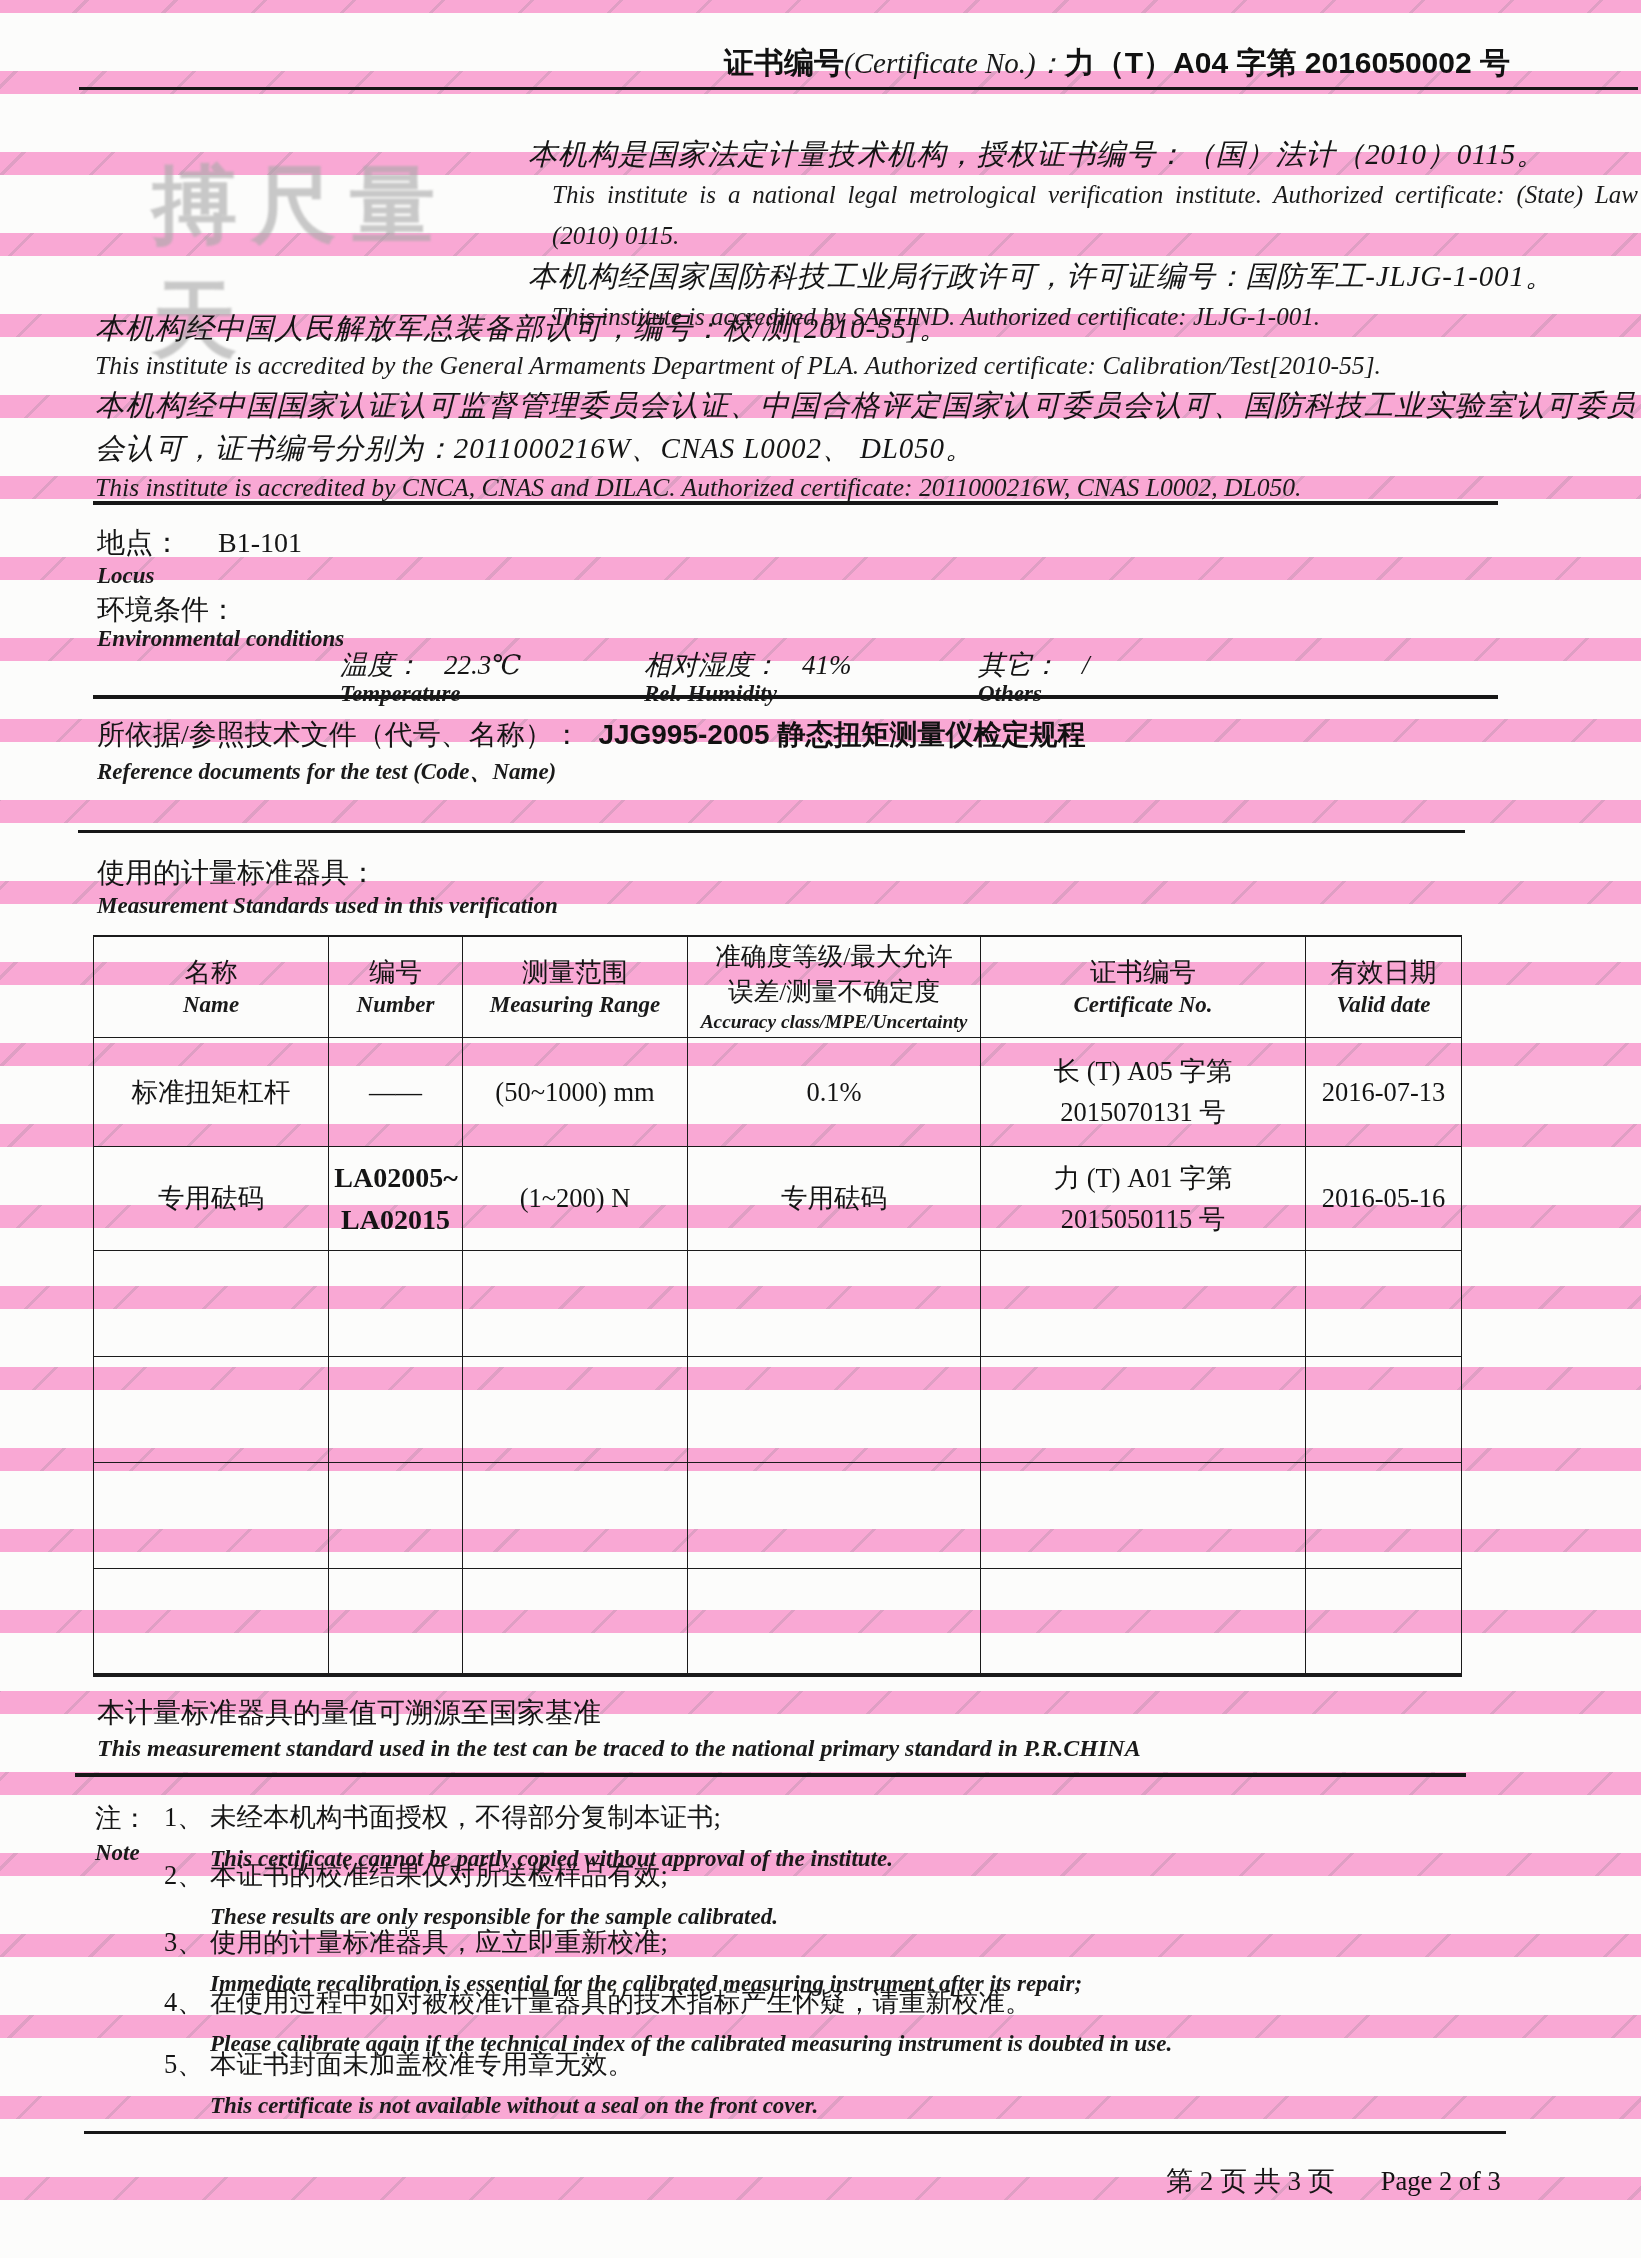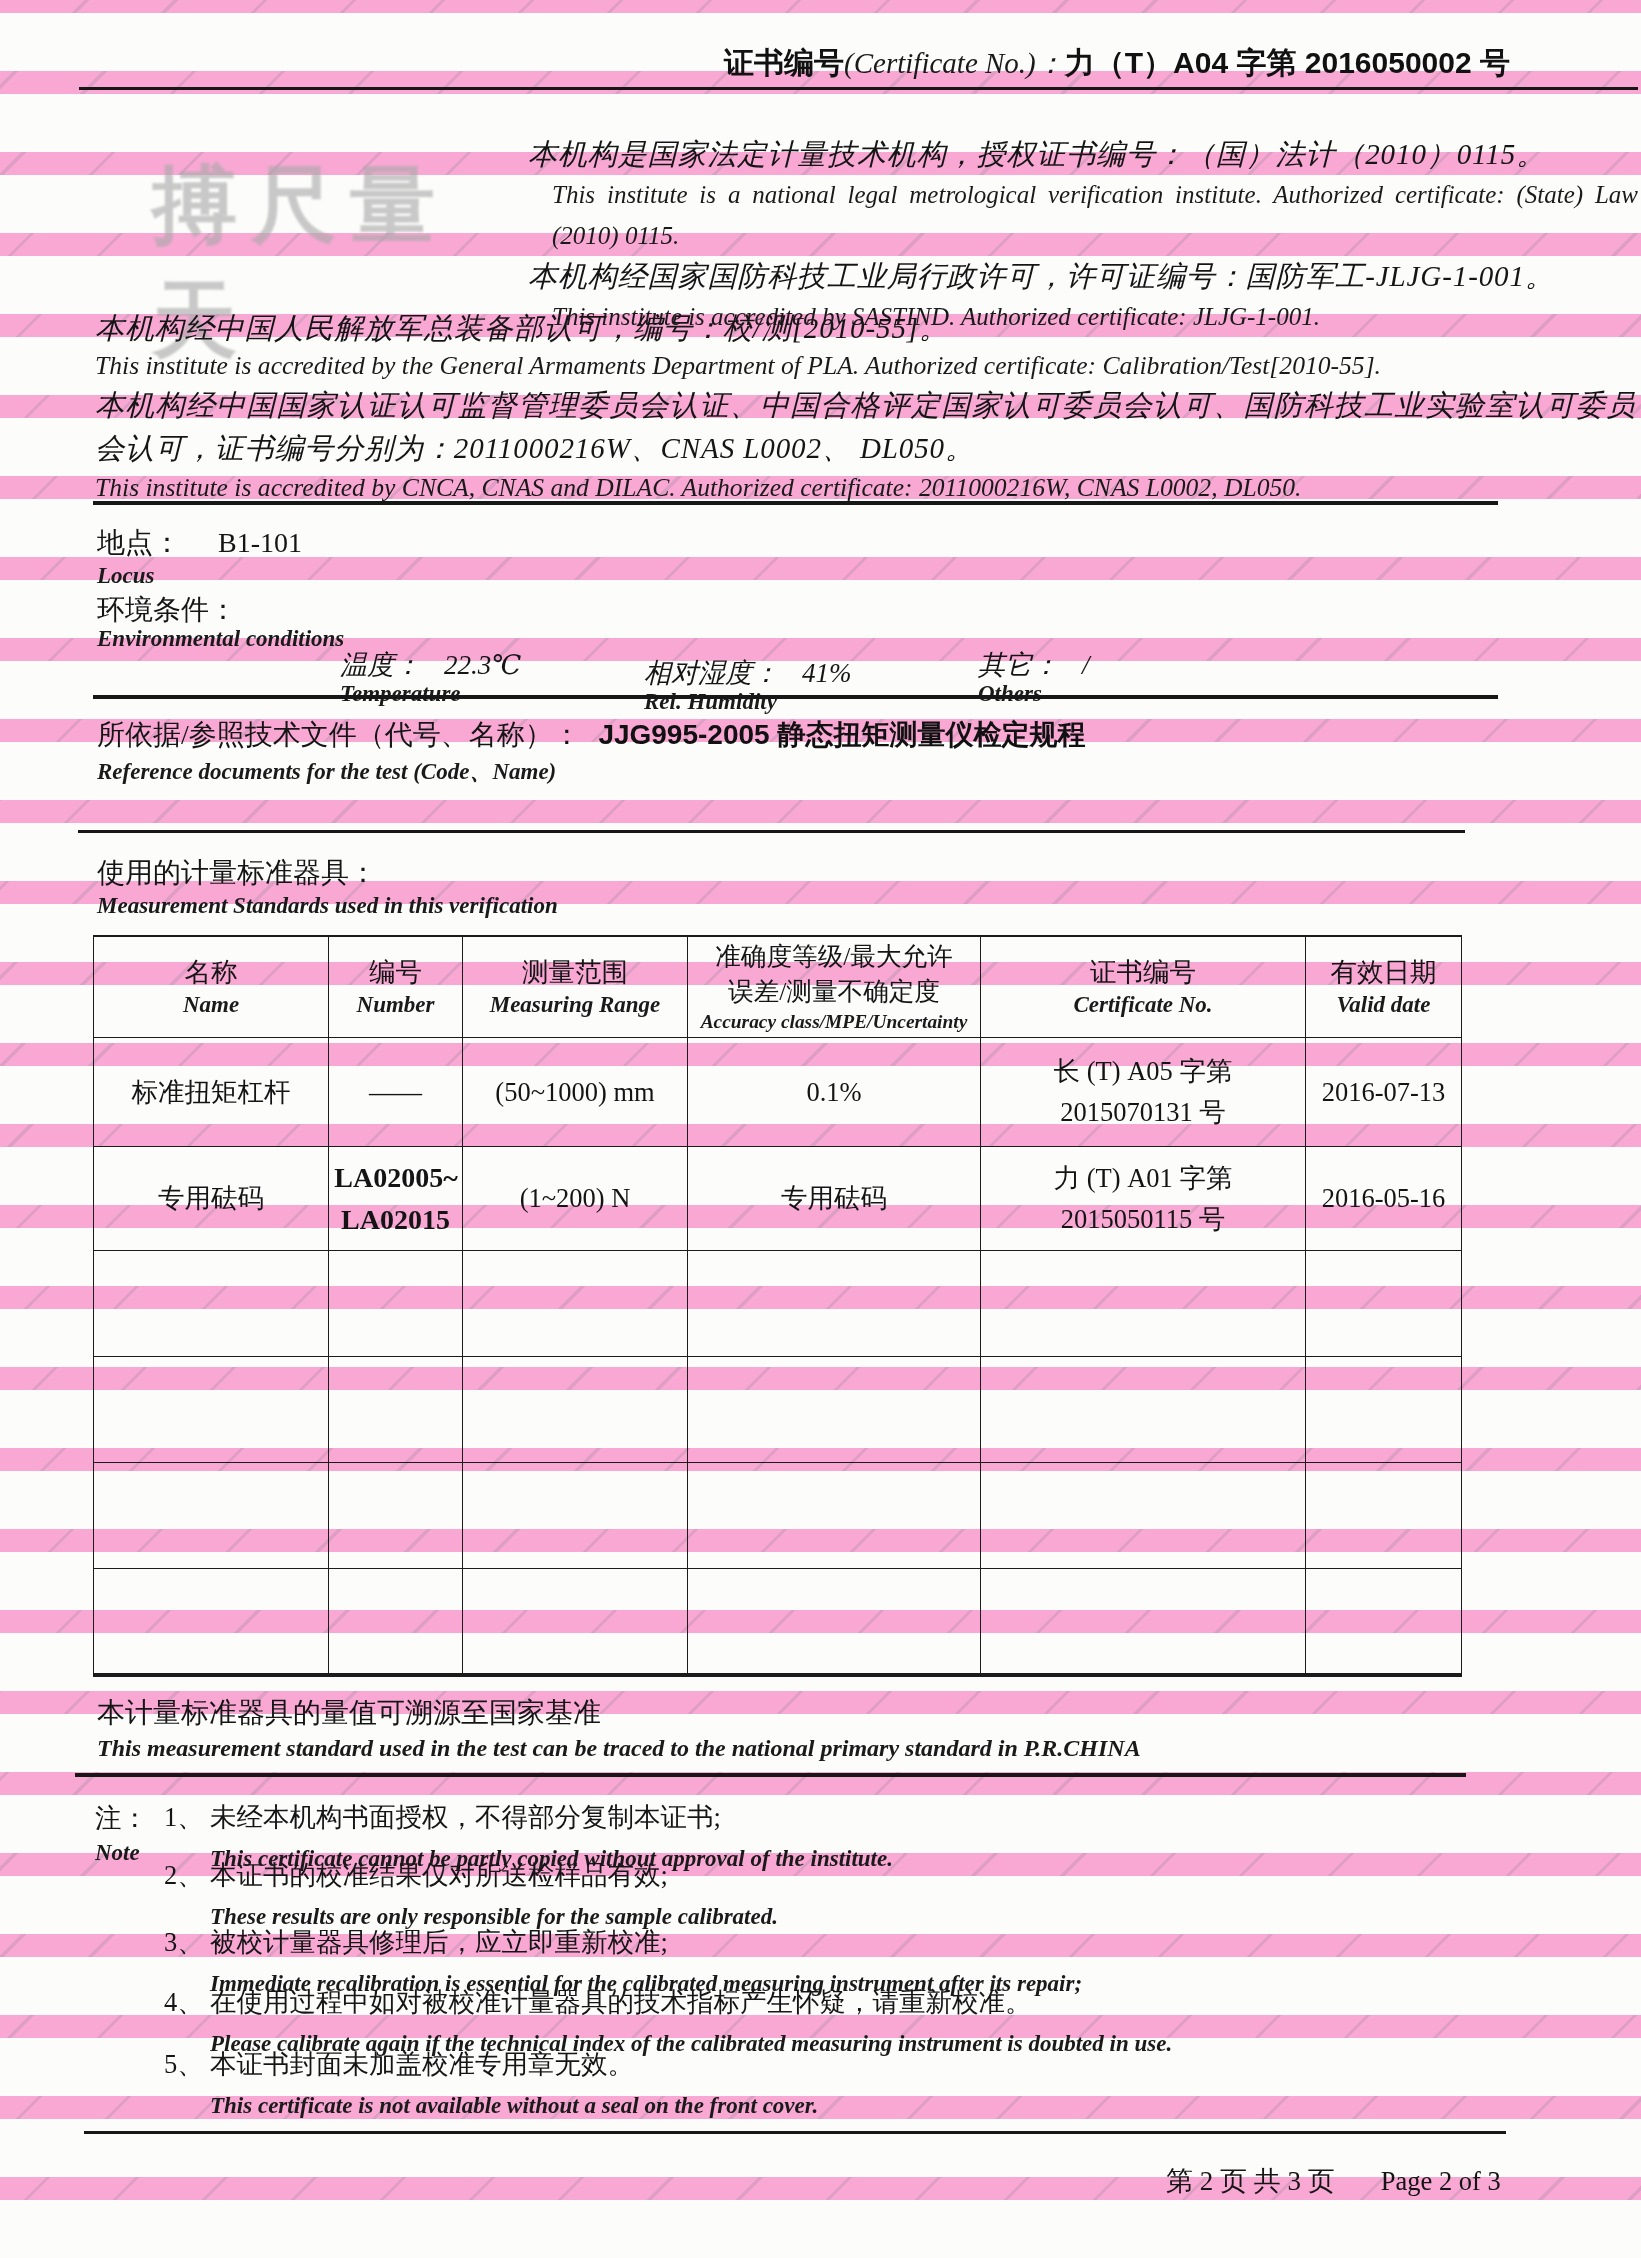--- a/index.html
+++ b/index.html
@@ -89,21 +89,21 @@
     <span>地点：</span><span class="zh" style="margin-left:37px;">B1-101</span>
   </div>
   <div class="abs enb sub-en" style="left:97px;top:563px;">Locus</div>
   <div class="abs zh lbl-zh" style="left:97px;top:593px;">环境条件：</div>
   <div class="abs enb sub-en" style="left:97px;top:626px;">Environmental conditions</div>
 
   <div class="abs env-field" style="left:340px;top:649px;">
     <p class="zh" style="font-size:27px;line-height:32px;"><span>温度：</span><span class="val">22.3℃</span></p>
     <p class="enb sub-en">Temperature</p>
   </div>
-  <div class="abs env-field" style="left:644px;top:649px;margin-top:8px;">
+  <div class="abs env-field" style="left:644px;top:649px;">
     <p class="zh" style="font-size:27px;line-height:32px;"><span>相对湿度：</span><span class="val">41%</span></p>
     <p class="enb sub-en">Rel. Humidity</p>
   </div>
   <div class="abs env-field" style="left:978px;top:649px;">
     <p class="zh" style="font-size:27px;line-height:32px;"><span>其它：</span><span class="val">/</span></p>
     <p class="enb sub-en">Others</p>
   </div>
 
   <div class="rule" style="top:695px;left:93px;width:1405px;height:4.4px;"></div>
 
@@ -226,21 +226,21 @@
   <div class="abs note-item" style="top:1858px;">
     <div class="row1 zh">
         <span class="num">2、</span>
         <span>本证书的校准结果仅对所送检样品有效;</span>
       </div>
     <div class="row2 enb">These results are only responsible for the sample calibrated.</div>
   </div>
   <div class="abs note-item" style="top:1925px;">
     <div class="row1 zh">
         <span class="num">3、</span>
-        <span>被校计量器具修理后，应立即重新校准;</span>
+        <span>使用的计量标准器具，应立即重新校准;</span>
       </div>
     <div class="row2 enb">Immediate recalibration is essential for the calibrated measuring instrument after its repair;</div>
   </div>
   <div class="abs note-item" style="top:1985px;">
     <div class="row1 zh">
         <span class="num">4、</span>
         <span>在使用过程中如对被校准计量器具的技术指标产生怀疑，请重新校准。</span>
       </div>
     <div class="row2 enb">Please calibrate again if the technical index of the calibrated measuring instrument is doubted in use.</div>
   </div>

